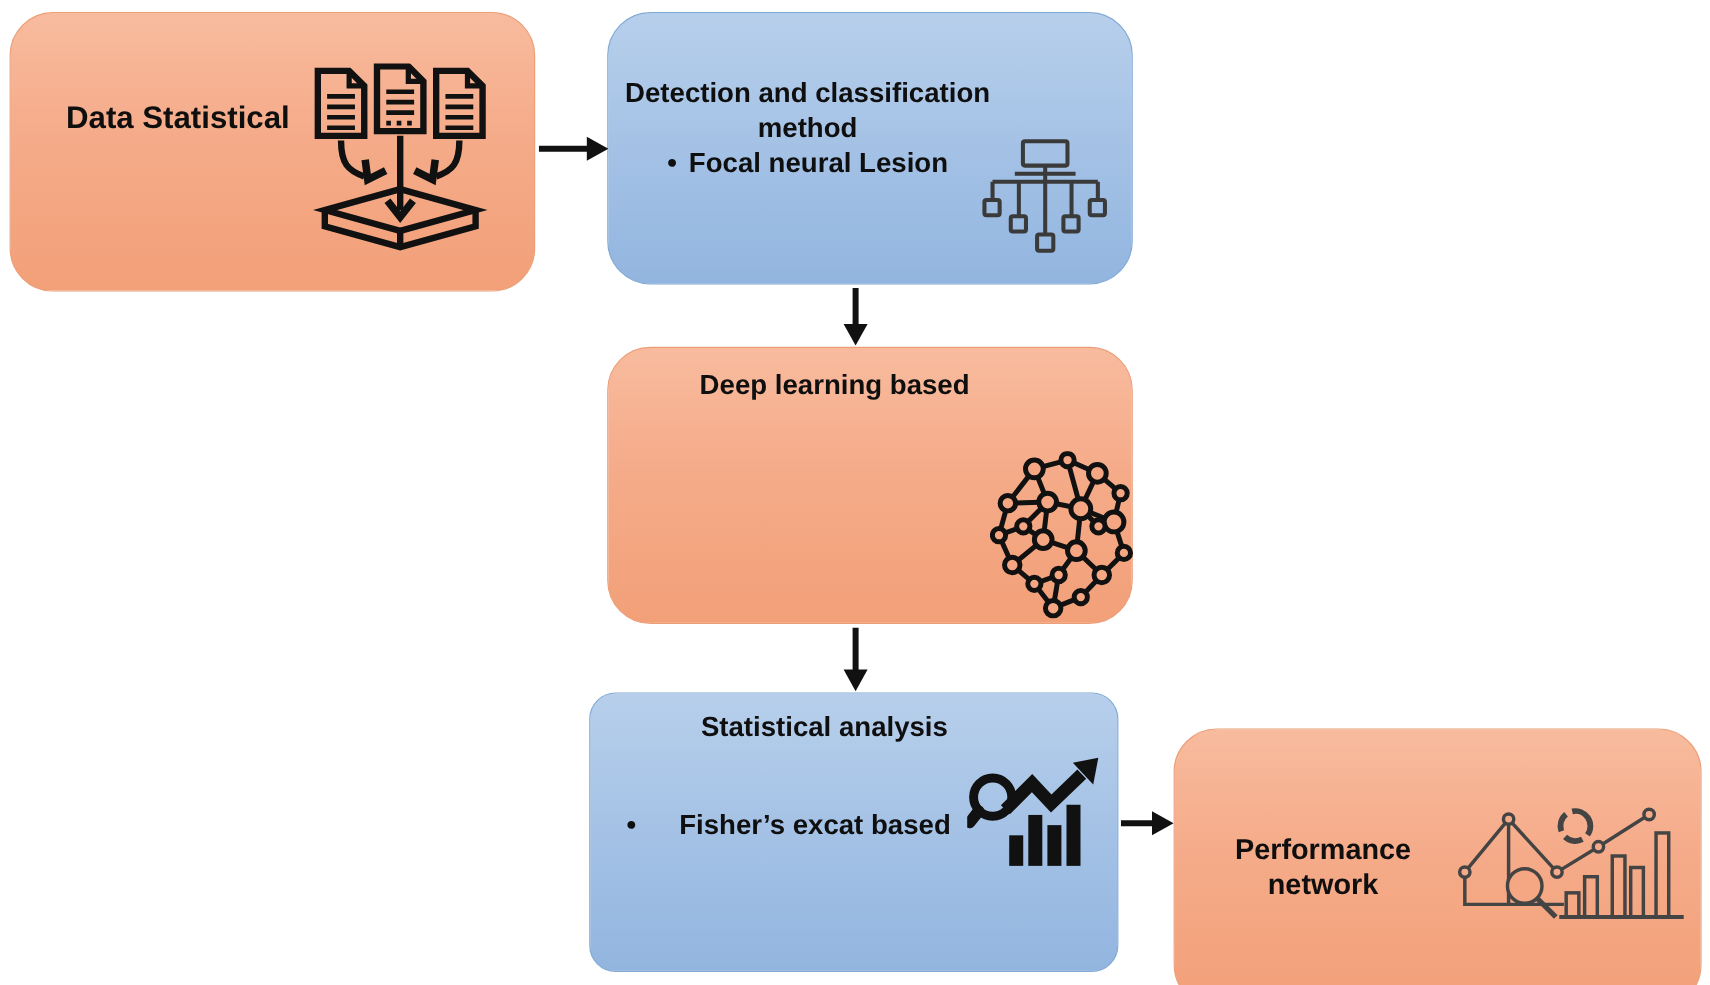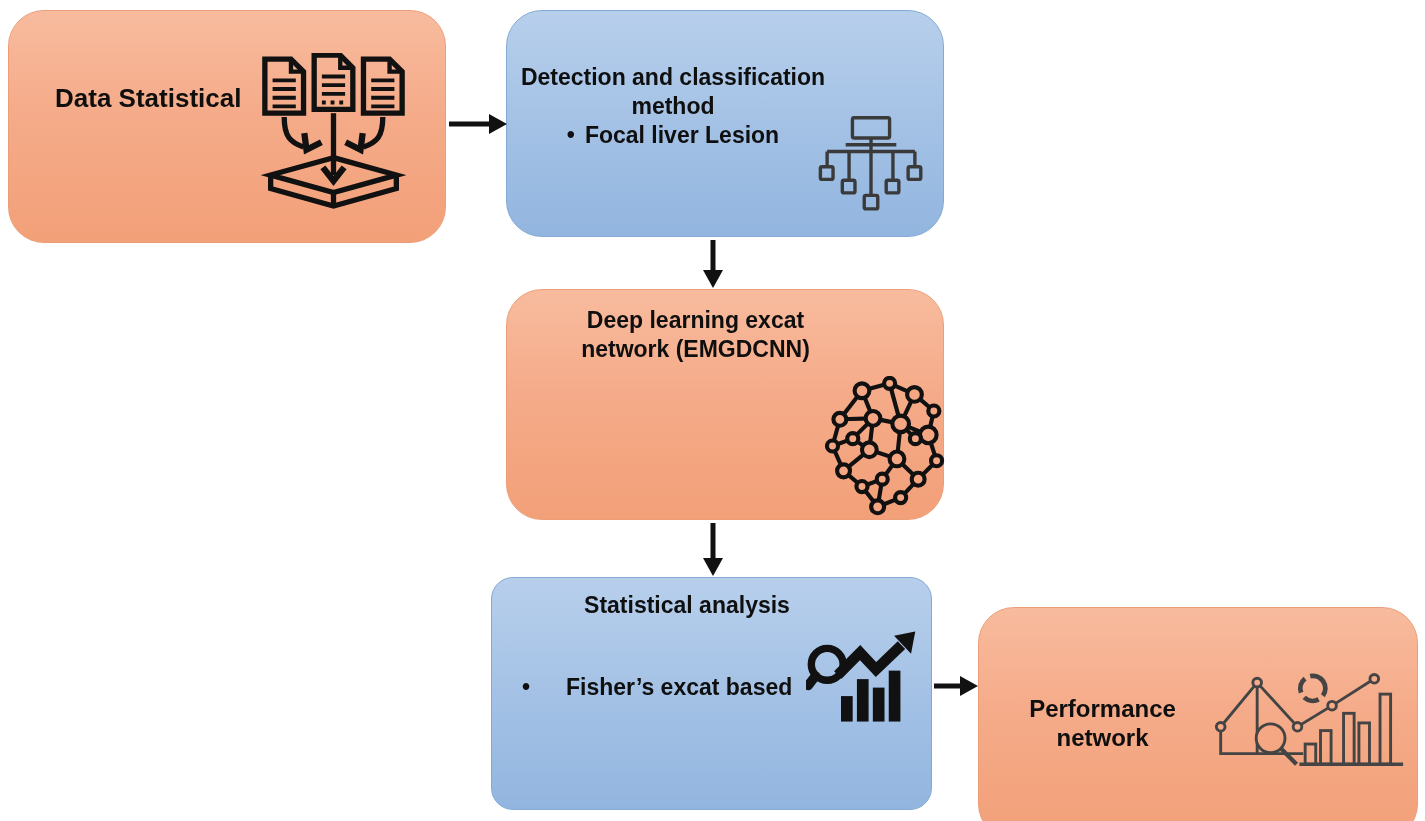--- a/index.html
+++ b/index.html
@@ -90,21 +90,21 @@
         <path d="M75,144 V158"></path>
       </svg>
     </div>
   </div>
 
   <div class="box box-blue" style="left:506px; top:10px; width:438px; height:227px;">
     <div class="txt-block fs23" style="left:10px; top:52px; width:312px;">
       <div>Detection and classification</div>
       <div>method</div>
       <div>
-        <span class="bullet-marker">•</span><span>Focal liver Lesion</span>
+        <span class="bullet-marker">•</span><span>Focal neural Lesion</span>
       </div>
     </div>
     <div class="icon-wrap" style="left:310px; top:104px;">
       <svg width="108" height="100" viewBox="0 0 128 116" fill="none" stroke="#3a3a3a" stroke-width="4">
         <rect x="42" y="2" width="44" height="24" rx="2"></rect>
         <path d="M64,26 V94"></path>
         <path d="M34,34 H94"></path>
         <path d="M12,42 H116"></path>
         <path d="M12,42 V60"></path>  
           <rect x="4" y="60" width="15" height="15" rx="2"></rect>
@@ -114,22 +114,21 @@
           <rect x="82" y="76" width="15" height="15" rx="2"></rect>
         <path d="M116,42 V60"></path> 
           <rect x="108" y="60" width="15" height="15" rx="2"></rect>
         <rect x="56" y="94" width="16" height="16" rx="2"></rect>
       </svg>
     </div>
   </div>
 
   <div class="box box-orange" style="left:506px; top:289px; width:438px; height:231px;">
     <div class="txt-block fs23" style="left:16px; top:16px; width:345px;">
-      <div>Deep learning excat</div>
-      <div>network (EMGDCNN)</div>
+      <div>Deep learning based</div>
     </div>
     <div class="icon-wrap" style="left:318px; top:86px;">
       <svg width="120" height="140" viewBox="0 0 130 152" fill="none" stroke="#111111" stroke-width="4.5">
         <g>
           <line x1="40" y1="16" x2="70" y2="8"></line>
             <line x1="70" y1="8" x2="97" y2="20"></line>
           <line x1="97" y1="20" x2="118" y2="38"></line>
             <line x1="118" y1="38" x2="112" y2="64"></line>
           <line x1="112" y1="64" x2="121" y2="92"></line>
             <line x1="121" y1="92" x2="101" y2="112"></line>

